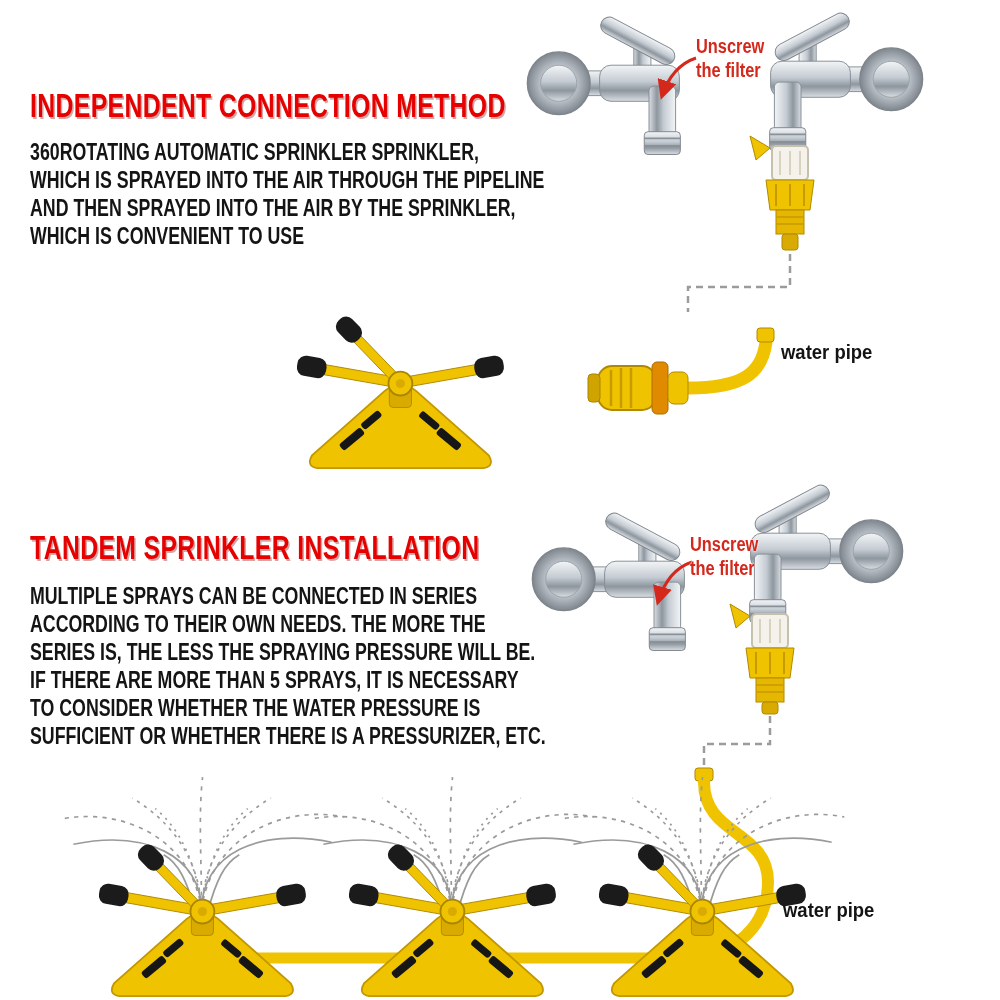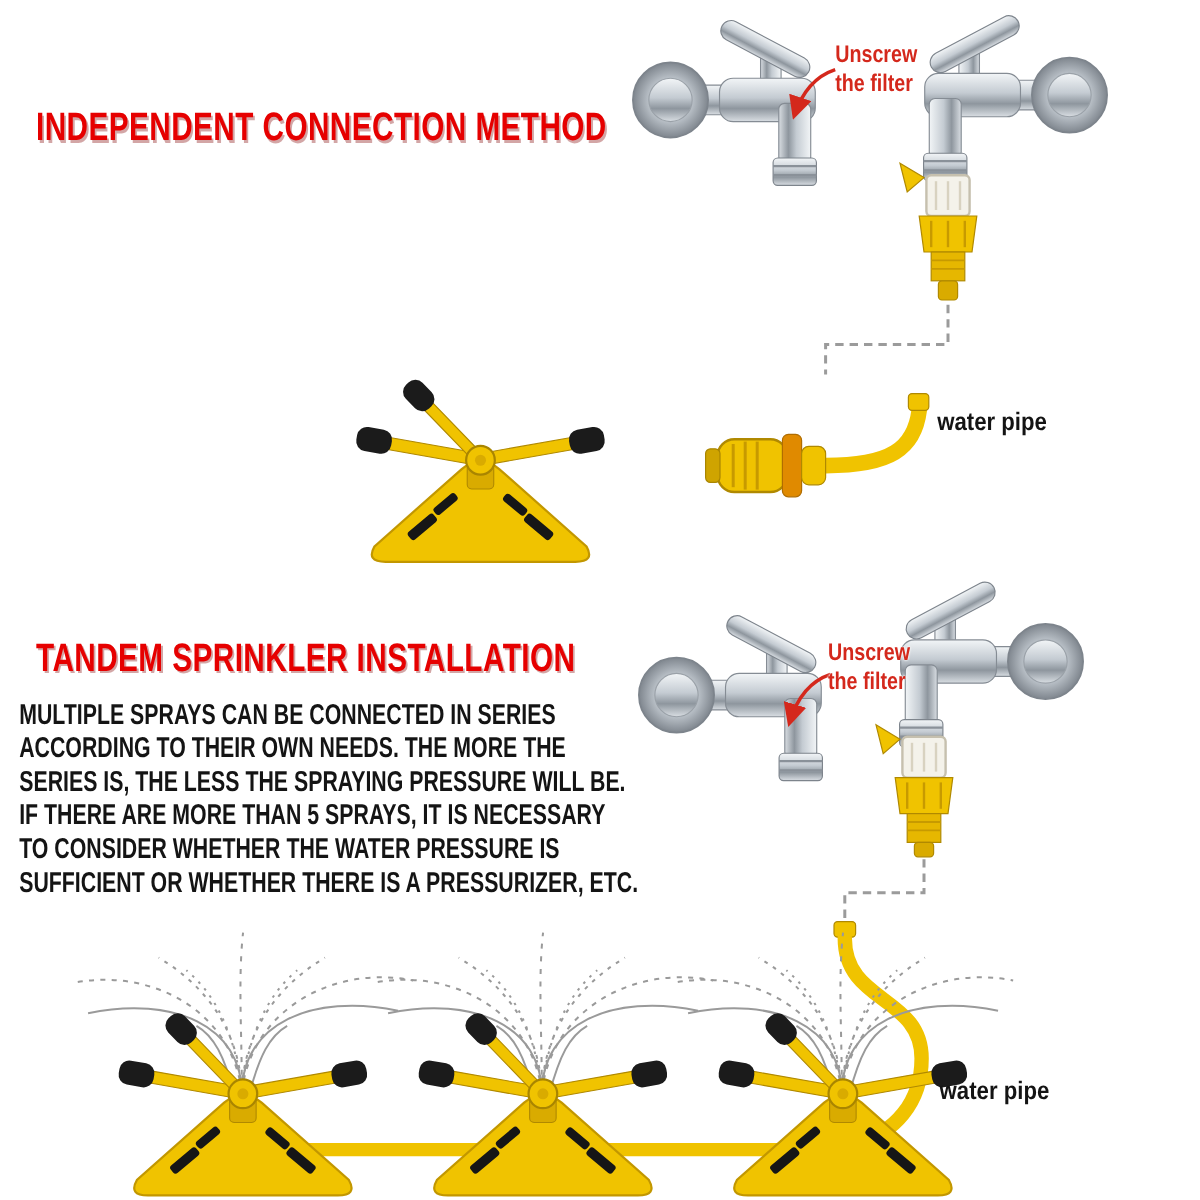--- a/index.html
+++ b/index.html
@@ -184,31 +184,37 @@
 
     <use href="#sprinkler" transform="translate(92,860) scale(0.92)"></use>
     <use href="#sprinkler" transform="translate(342,860) scale(0.92)"></use>
     <use href="#sprinkler" transform="translate(592,860) scale(0.92)"></use>
 
     <path d="M692,562 C674,568 664,582 658,602" fill="none" stroke="#d4281c" stroke-width="3" marker-end="url(#arrowR)"></path>
   </svg>
 
   <div class="abs heading" style="left:30px; top:88px;">INDEPENDENT CONNECTION METHOD</div>
 
+  <div class="abs" style="left:30px; top:138px;">
+    <div class="bodyline">360ROTATING AUTOMATIC SPRINKLER SPRINKLER,</div>
+    <div class="bodyline">WHICH IS SPRAYED INTO THE AIR THROUGH THE PIPELINE</div>
+    <div class="bodyline">AND THEN SPRAYED INTO THE AIR BY THE SPRINKLER,</div>
+    <div class="bodyline">WHICH IS CONVENIENT TO USE</div>
+  </div>
 
   <div class="abs" style="left:696px; top:34px;">
     <div class="annotation">Unscrew</div>
     <div class="annotation">the filter</div>
   </div>
 
   <div class="abs pipe-label" style="left:781px; top:340px;">water pipe</div>
 
   <div class="abs heading" style="left:30px; top:530px;">TANDEM SPRINKLER INSTALLATION</div>
 
-  <div class="abs" style="left:16px; top:582px;">
+  <div class="abs" style="left:30px; top:582px;">
     <div class="bodyline">MULTIPLE SPRAYS CAN BE CONNECTED IN SERIES</div>
     <div class="bodyline">ACCORDING TO THEIR OWN NEEDS. THE MORE THE</div>
     <div class="bodyline">SERIES IS, THE LESS THE SPRAYING PRESSURE WILL BE.</div>
     <div class="bodyline">IF THERE ARE MORE THAN 5 SPRAYS, IT IS NECESSARY</div>
     <div class="bodyline">TO CONSIDER WHETHER THE WATER PRESSURE IS</div>
     <div class="bodyline">SUFFICIENT OR WHETHER THERE IS A PRESSURIZER, ETC.</div>
   </div>
 
   <div class="abs" style="left:690px; top:532px;">
     <div class="annotation">Unscrew</div>

